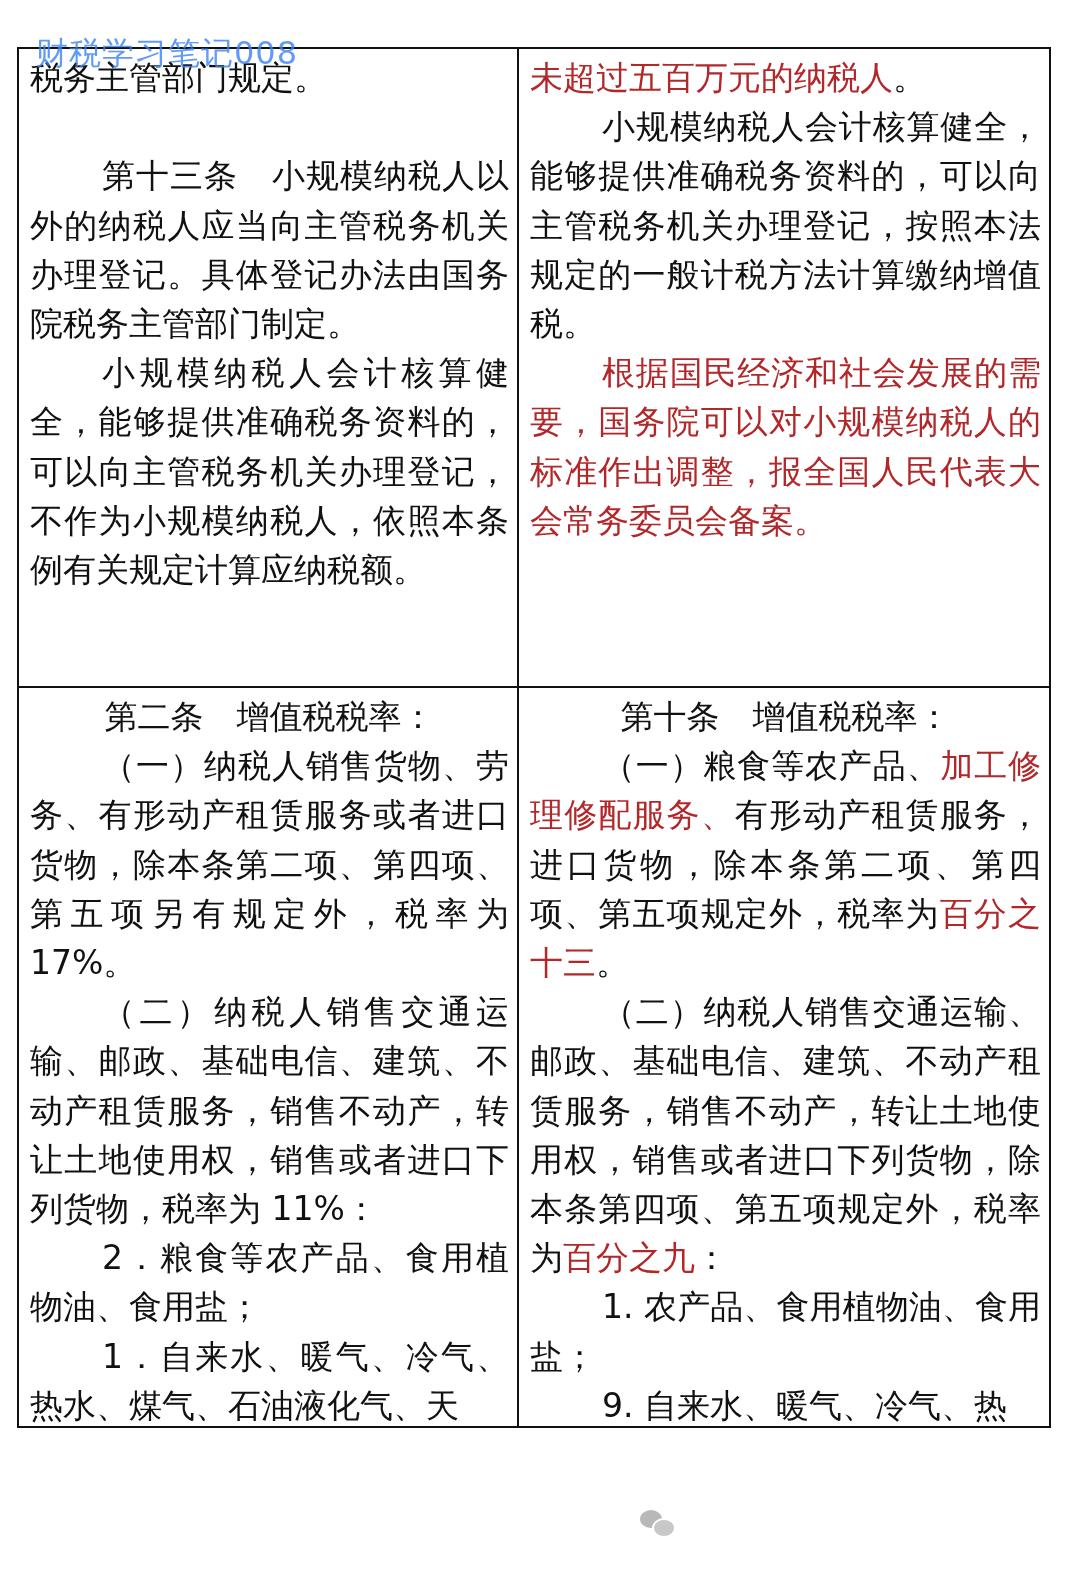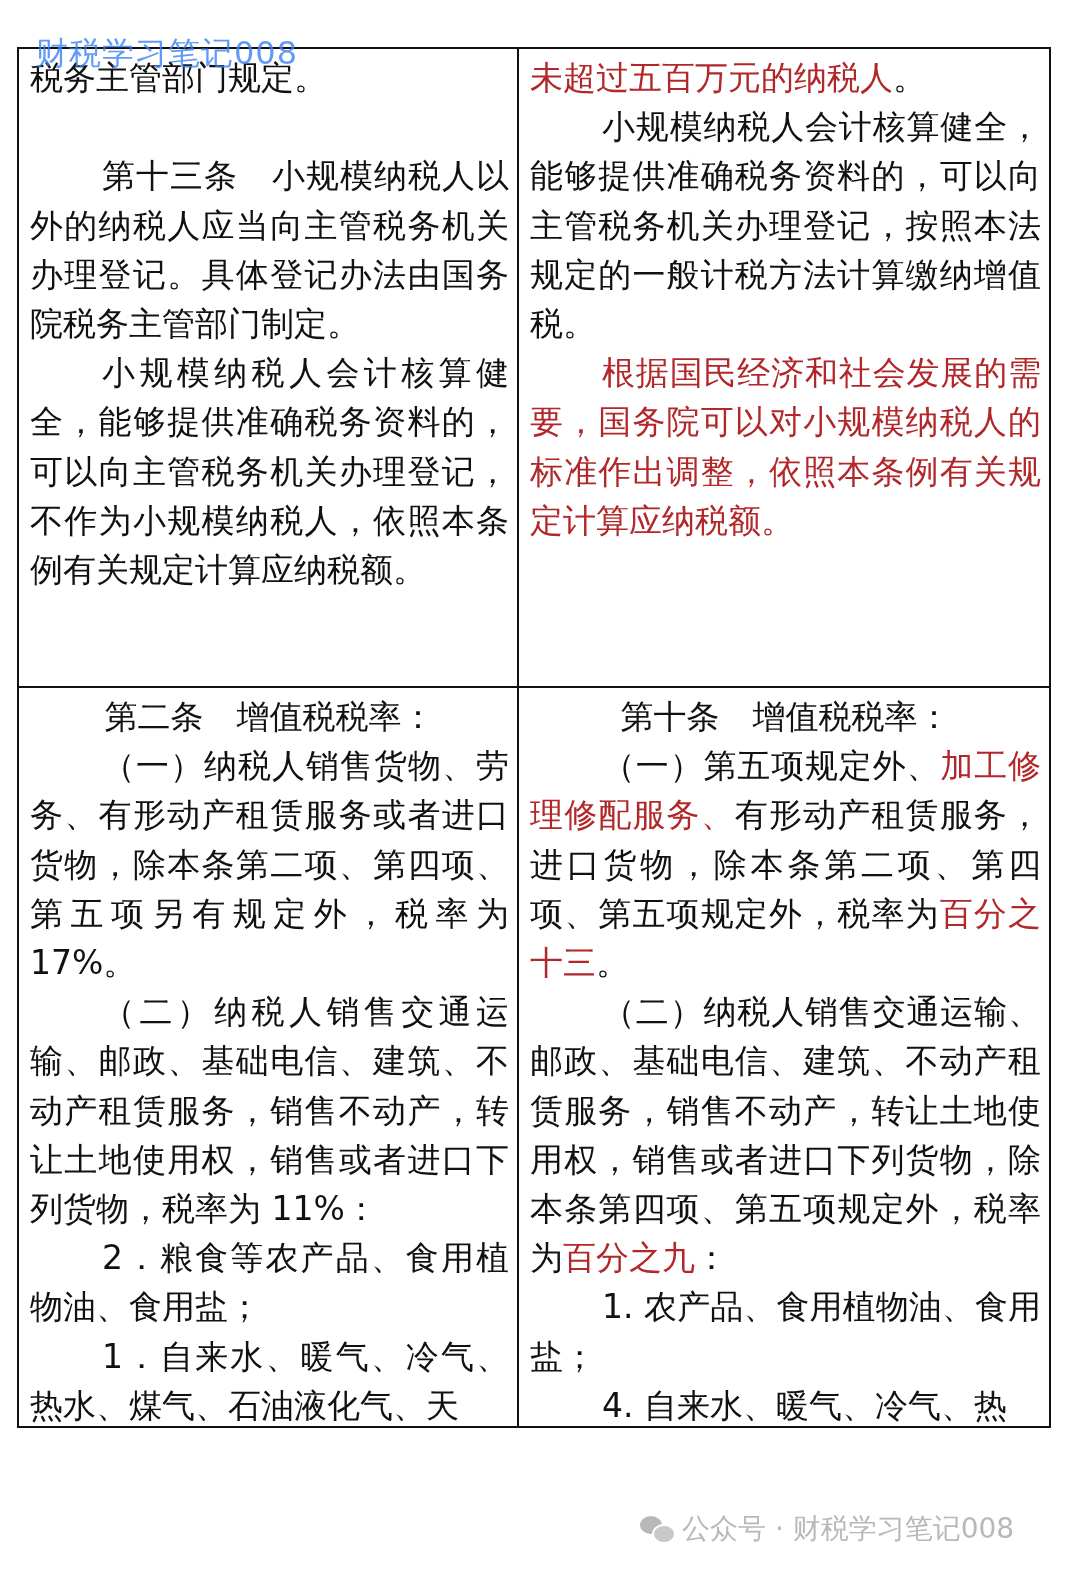--- a/index.html
+++ b/index.html
@@ -42,46 +42,45 @@
         <p class="p">税务主管部门规定。</p>
         <p class="p">&nbsp;</p>
         <p class="p ind">第十三条　小规模纳税人以外的纳税人应当向主管税务机关办理登记。具体登记办法由国务院税务主管部门制定。</p>
         <p class="p ind">小规模纳税人会计核算健全，能够提供准确税务资料的，可以向主管税务机关办理登记，不作为小规模纳税人，依照本条例有关规定计算应纳税额。</p>
       </div>
     </td>
     <td class="right">
       <div class="cell">
         <p class="p"><span class="red">未超过五百万元的纳税人</span><span>。</span></p>
         <p class="p ind">小规模纳税人会计核算健全，能够提供准确税务资料的，可以向主管税务机关办理登记，按照本法规定的一般计税方法计算缴纳增值税。</p>
-        <p class="p ind red">根据国民经济和社会发展的需要，国务院可以对小规模纳税人的标准作出调整，依照本条例有关规定计算应纳税额。</p>
+        <p class="p ind red">根据国民经济和社会发展的需要，国务院可以对小规模纳税人的标准作出调整，报全国人民代表大会常务委员会备案。</p>
       </div>
     </td>
   </tr>
   <tr class="row3">
     <td class="left">
       <div class="cell">
         <p class="p center">第二条　增值税税率：</p>
         <p class="p ind">（一）纳税人销售货物、劳务、有形动产租赁服务或者进口货物，除本条第二项、第四项、第五项另有规定外，税率为 17%。</p>
         <p class="p ind">（二）纳税人销售交通运输、邮政、基础电信、建筑、不动产租赁服务，销售不动产，转让土地使用权，销售或者进口下列货物，税率为 11%：</p>
         <p class="p ind">2．粮食等农产品、食用植物油、食用盐；</p>
         <p class="p ind">1．自来水、暖气、冷气、热水、煤气、石油液化气、天</p>
       </div>
     </td>
     <td class="right">
       <div class="cell">
         <p class="p center">第十条　增值税税率：</p>
-        <p class="p ind"><span>（一）第五项规定外、</span><span class="red">加工修理修配服务、</span><span>有形动产租赁服务，进口货物，除本条第二项、第四项、第五项规定外，税率为</span><span class="red">百分之十三</span><span>。</span></p>
+        <p class="p ind"><span>（一）粮食等农产品、</span><span class="red">加工修理修配服务、</span><span>有形动产租赁服务，进口货物，除本条第二项、第四项、第五项规定外，税率为</span><span class="red">百分之十三</span><span>。</span></p>
         <p class="p ind"><span>（二）纳税人销售交通运输、邮政、基础电信、建筑、不动产租赁服务，销售不动产，转让土地使用权，销售或者进口下列货物，除本条第四项、第五项规定外，税率为</span><span class="red">百分之九</span><span>：</span></p>
         <p class="p ind">1. 农产品、食用植物油、食用盐；</p>
-        <p class="p ind">4. 自来水、暖气、冷气、热</p>
+        <p class="p ind">9. 自来水、暖气、冷气、热</p>
       </div>
     </td>
   </tr>
 </tbody>
   </table>
 
 <div class="footer-mark">
   <span class="wechat-icon">
       <span class="b1"></span>
       <span class="b2"></span>
     </span>
-  <span>公众号 · 财税学习笔记008</span>
 </div>
 
 </body></html>

